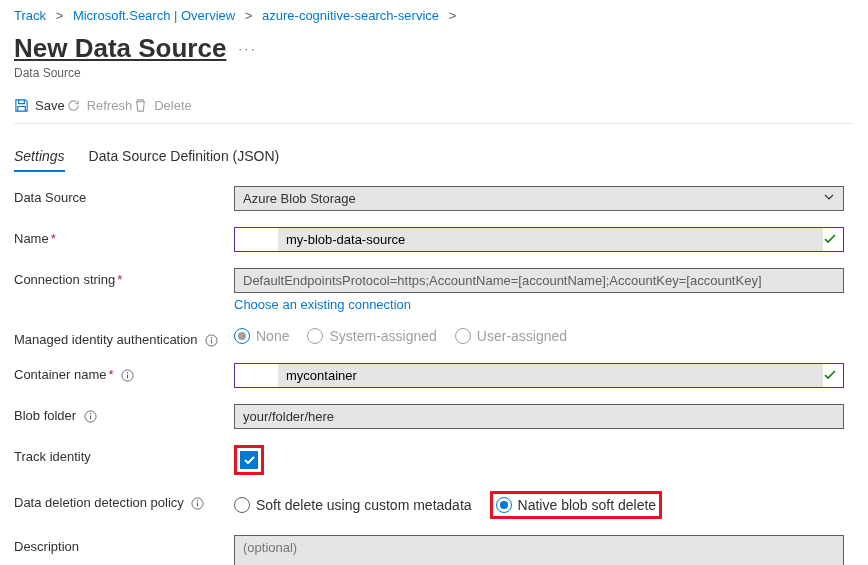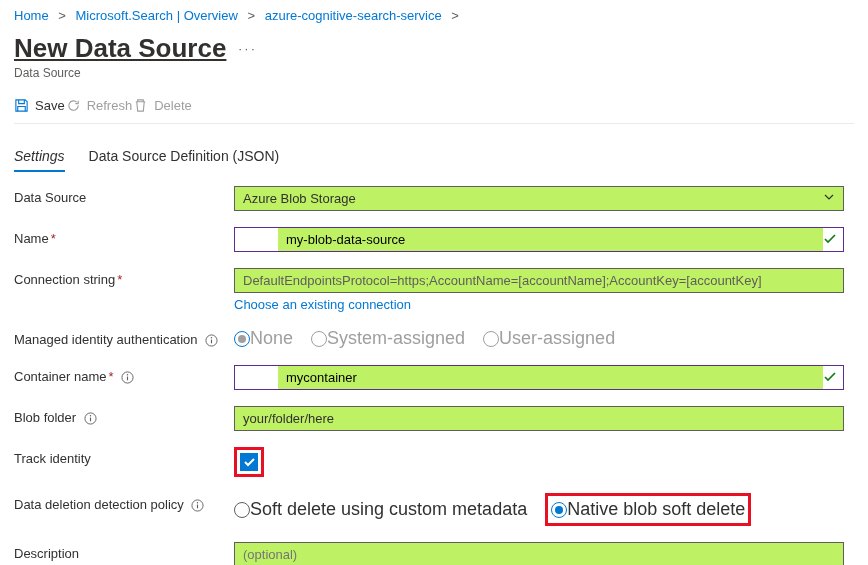--- a/index.html
+++ b/index.html
@@ -26,49 +26,49 @@
   .icon { display:inline-flex; }
   .tabs { display:flex; gap:24px; margin:22px 0 14px; }
   .tab { padding:2px 0 6px; font-size:14px; cursor:pointer; color:#323130; }
   .tab.active { color:#323130; border-bottom:2px solid #0078d4; font-weight:400;font-style:italic; }
   .form { display:grid; grid-template-columns: 220px 1fr; row-gap:16px; align-items:start; padding-right:10px; }
   .label { font-size:13px; color:#323130; padding-top:4px; }
   .req { color:#a4262c; margin-left:2px; }
   .info { display:inline-flex; margin-left:4px; vertical-align:middle; }
   .input, .select, textarea.input {
     width:100%; padding:4px 8px; font-size:13px; font-family:inherit;
-    border:1px solid #605e5c; background:#bef264; outline:none;
+    border:1px solid #605e5c; background:#e5e5e5; outline:none;
   }
   .select { position:relative; display:flex; justify-content:space-between; align-items:center; cursor:pointer; }
   .chev { }
   .valid { border:1px solid #5c2d91; position:relative;padding-left:43px; }
   .valid .check { position:absolute; right:6px; top:4px; color:#107c10; }
   .helper { margin-top:4px; }
   .radio-group { display:flex; gap:18px; align-items:center; }
-  .radio { display:flex; align-items:center; font-size:18px; cursor:pointer; }
+  .radio { display:flex; align-items:flex-start; gap:6px; font-size:14px; cursor:pointer; }
   .radio.disabled { color:#a19f9d; }
   .radio .circ { width:16px; height:16px; border:1px solid #605e5c; border-radius:50%; display:flex; align-items:center; justify-content:center; background:#fff;}
   .radio.disabled .circ { border-color:#a19f9d; }
   .radio .dot { width:8px; height:8px; border-radius:50%; }
   .radio.selected .dot { background:#0078d4; }
   .radio.selected .circ { border-color:#0078d4; }
   .checkbox {
     width:18px; height:18px; background:#0078d4; display:flex; align-items:center; justify-content:center; cursor:pointer;
   }
   .checkbox svg { stroke:#fff; }
   .hl { border:3px solid #e81123; padding:3px; display:inline-flex; }
   textarea.input { height:98px; resize:none; color:#605e5c; }
   .blob-input { color:#323130; }
   .conn-input { color:#605e5c; }
 </style>
 </head>
 <body>
 
 <div class="breadcrumb">
-  <a class="link">Home</a>
+  <a class="link">Track</a>
   <span class="sep">&gt;</span>
   <a class="link">Microsoft.Search | Overview</a>
   <span class="sep">&gt;</span>
   <a class="link">azure-cognitive-search-service</a>
   <span class="sep">&gt;</span>
 </div>
 
 <div>
   <h1>New Data Source</h1>
   <span class="ell">···</span>

